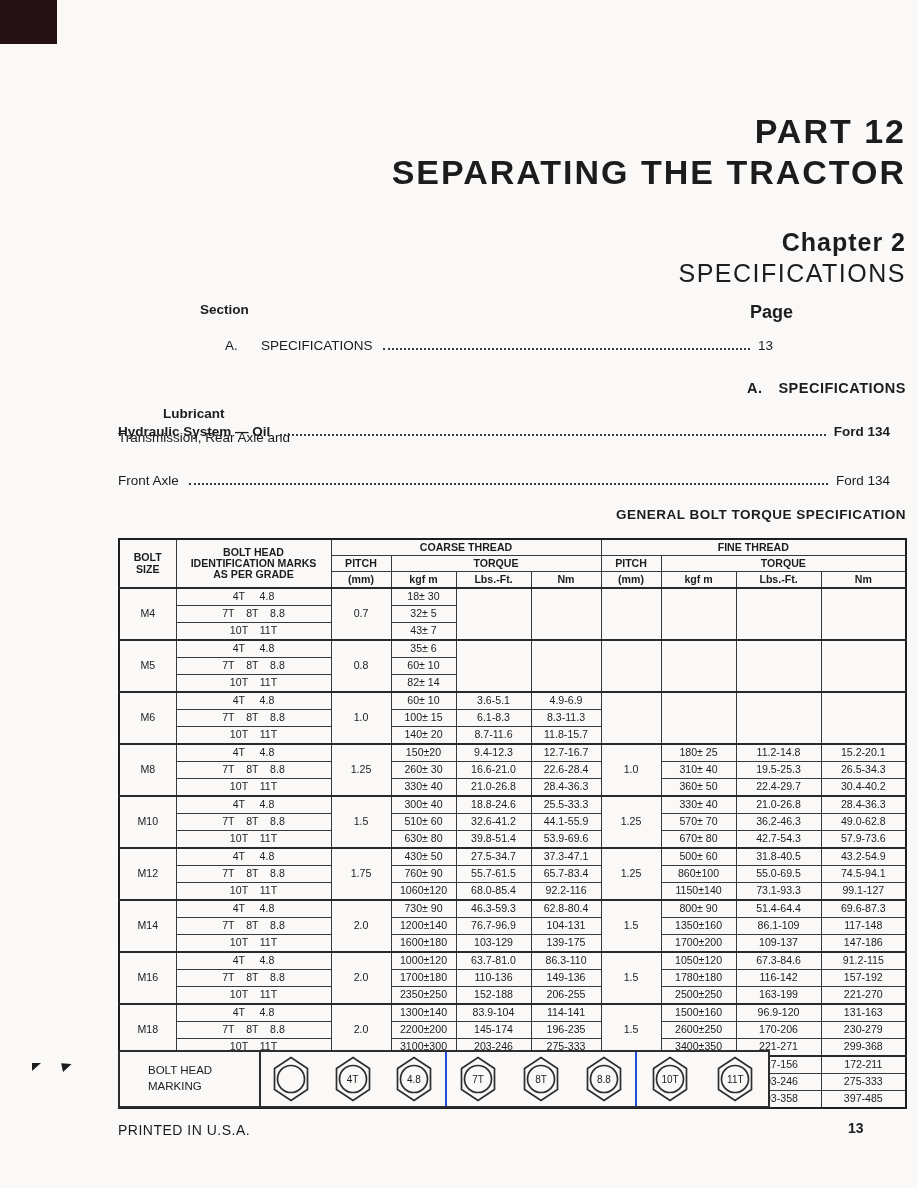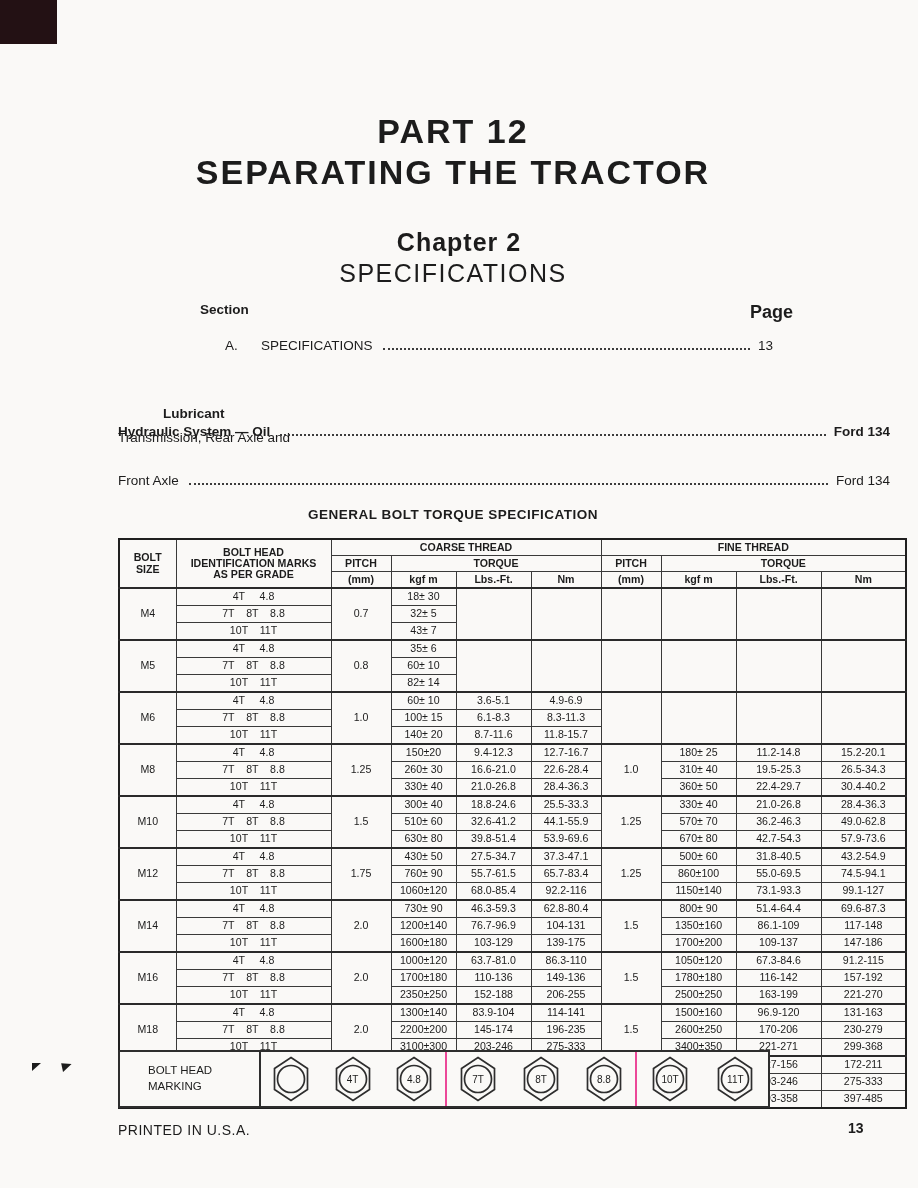--- a/index.html
+++ b/index.html
@@ -3,21 +3,21 @@
 <meta charset="utf-8">
 <style>
   html,body { margin:0; padding:0; background:#888; }
   .page {
     position:relative; width:918px; height:1188px; margin:0 auto;
     background:#faf9f7; color:#1c1c1c; overflow:hidden;
     font-family:"Liberation Sans", sans-serif;
   }
   .corner-block { position:absolute; left:0; top:0; width:57px; height:44px; background:#231114; }
 
-  .centered { position:absolute; left:0; right:12px; text-align:center; }
+  .centered { position:absolute; left:0; right:12px; text-align:right; }
   .part-title    { top:112px; font-size:34px; font-weight:bold; letter-spacing:2px; }
   .part-subtitle { top:153px; font-size:34px; font-weight:bold; letter-spacing:2px; }
   .chapter-title { top:228px; font-size:25px; font-weight:bold; letter-spacing:1px;margin-left:12px; }
   .chapter-sub   { top:259px; font-size:25px; font-weight:normal; letter-spacing:1.5px; }
 
   .toc-head-section { position:absolute; left:200px; top:302px; font-size:13.5px; font-weight:bold; }
   .toc-head-page    { position:absolute; left:750px; top:302px; font-size:18px; font-weight:bold; }
   .toc-row { position:absolute; left:225px; top:338px; width:548px; display:flex; align-items:flex-end; font-size:13.5px; }
   .toc-row .toc-id { width:36px; }
   .leader { flex:1 1 auto; border-bottom:2px dotted #3c3c3c; margin:0 8px 3px 10px; }
@@ -60,21 +60,21 @@
     position:absolute; left:118px; top:1050px; width:652px; height:58px;
     display:flex; border:2px solid #2e2e2e; box-sizing:border-box; background:#faf9f7;
   }
   .legend .label-cell {
     width:146px; display:flex; flex-direction:column; justify-content:center;
     padding-left:28px; box-sizing:border-box; font-size:11.5px; line-height:1.35;
     border-right:2px solid #2e2e2e;
   }
   .legend .hex-group {
     display:flex; align-items:center; justify-content:space-around;
-    border-right:2px solid #ec4899; box-sizing:border-box;
+    border-right:2px solid #1d4ed8; box-sizing:border-box;
   }
   .legend .hex-group:last-child { border-right:none; }
   .hex-g1 { width:195px; } .hex-g2 { width:200px; } .hex-g3 { width:137px; }
   .hex { position:relative; width:36px; height:46px; }
   .hex svg { position:absolute; inset:0; }
   .hex .hex-label {
     position:absolute; left:0; right:0; top:0; bottom:0;
     display:flex; align-items:center; justify-content:center; font-size:10px;
   }
 
@@ -107,20 +107,23 @@
   <div class="toc-head-section">Section</div>
   <div class="toc-head-page">Page</div>
 
   <div class="toc-row">
     <span class="toc-id">A.</span>
     <span>SPECIFICATIONS</span>
     <span class="leader"></span>
     <span>13</span>
   </div>
 
+  <div class="centered sec-heading">
+    <span>A.</span><span class="gap"></span><span>SPECIFICATIONS</span>
+  </div>
 
   <div class="lub-heading">Lubricant</div>
   <div class="lub-line1">Transmission, Rear Axle and</div>
   <div class="lub-row lub-row1">
     <span>Hydraulic System — Oil</span>
     <span class="leader"></span>
     <span>Ford 134</span>
   </div>
   <div class="lub-row lub-row2">
     <span>Front Axle</span>

